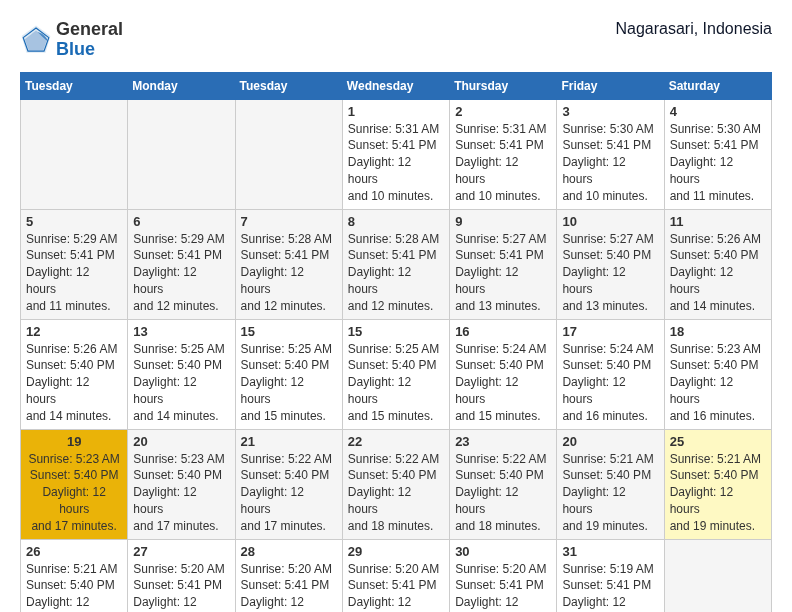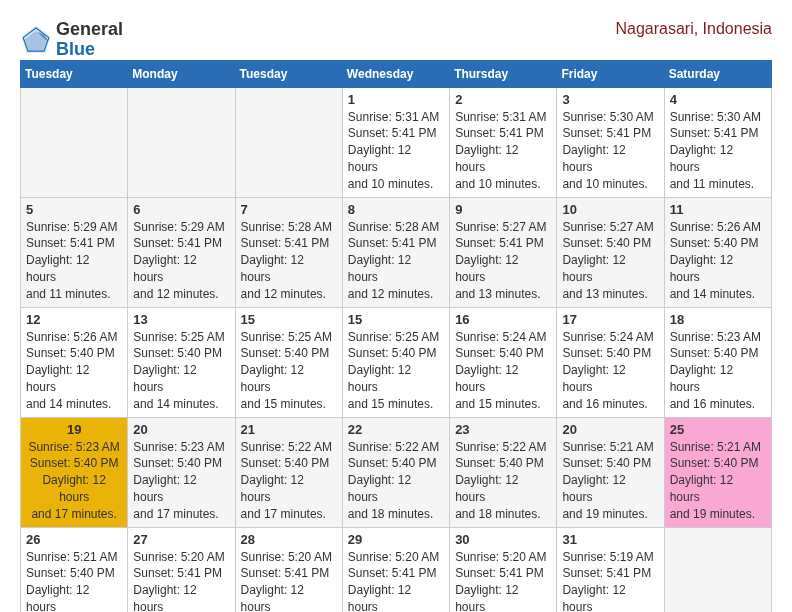--- a/index.html
+++ b/index.html
@@ -7,21 +7,21 @@
       font-family: Arial, sans-serif;
       background: #fff;
       width: 792px;
       min-height: 612px;
       padding: 20px;
     }
     .header {
       display: flex;
       justify-content: space-between;
       align-items: flex-start;
-      margin-bottom: 0;
+      margin-bottom: 12px;
     }
     .logo {
       display: flex;
       align-items: center;
     }
     .logo-text {
       display: flex;
       flex-direction: column;
       line-height: 1.1;
     }
@@ -43,21 +43,21 @@
     .title-block {
       text-align: right;
     }
     .month-title {
       font-size: 36px;
       font-weight: normal;
       color: #333;
     }
     .location {
       font-size: 16px;
-      color: #7f1d1d;
+      color: #0f172a;
     }
     table {
       width: 100%;
       border-collapse: collapse;
       table-layout: fixed;
     }
     th {
       background-color: #2a6db5;
       color: #fff;
       font-size: 12px;
@@ -298,21 +298,21 @@
 Daylight: 12 hours
 and 18 minutes.</div>
         </td>
         <td style="background: rgb(245, 245, 245);">
           <span class="day-num">20</span>
           <div class="day-info" style="white-space: pre-line;">Sunrise: 5:21 AM
 Sunset: 5:40 PM
 Daylight: 12 hours
 and 19 minutes.</div>
         </td>
-        <td style="background: #f9a8d4;">
+        <td style="background: #fef9c3;">
           <span class="day-num">25</span>
           <div class="day-info" style="white-space: pre-line;">Sunrise: 5:21 AM
 Sunset: 5:40 PM
 Daylight: 12 hours
 and 19 minutes.</div>
         </td>
       </tr>
       <tr style="background: rgb(255, 255, 255);">
         <td style="background: rgb(255, 255, 255);">
           <span class="day-num">26</span>

